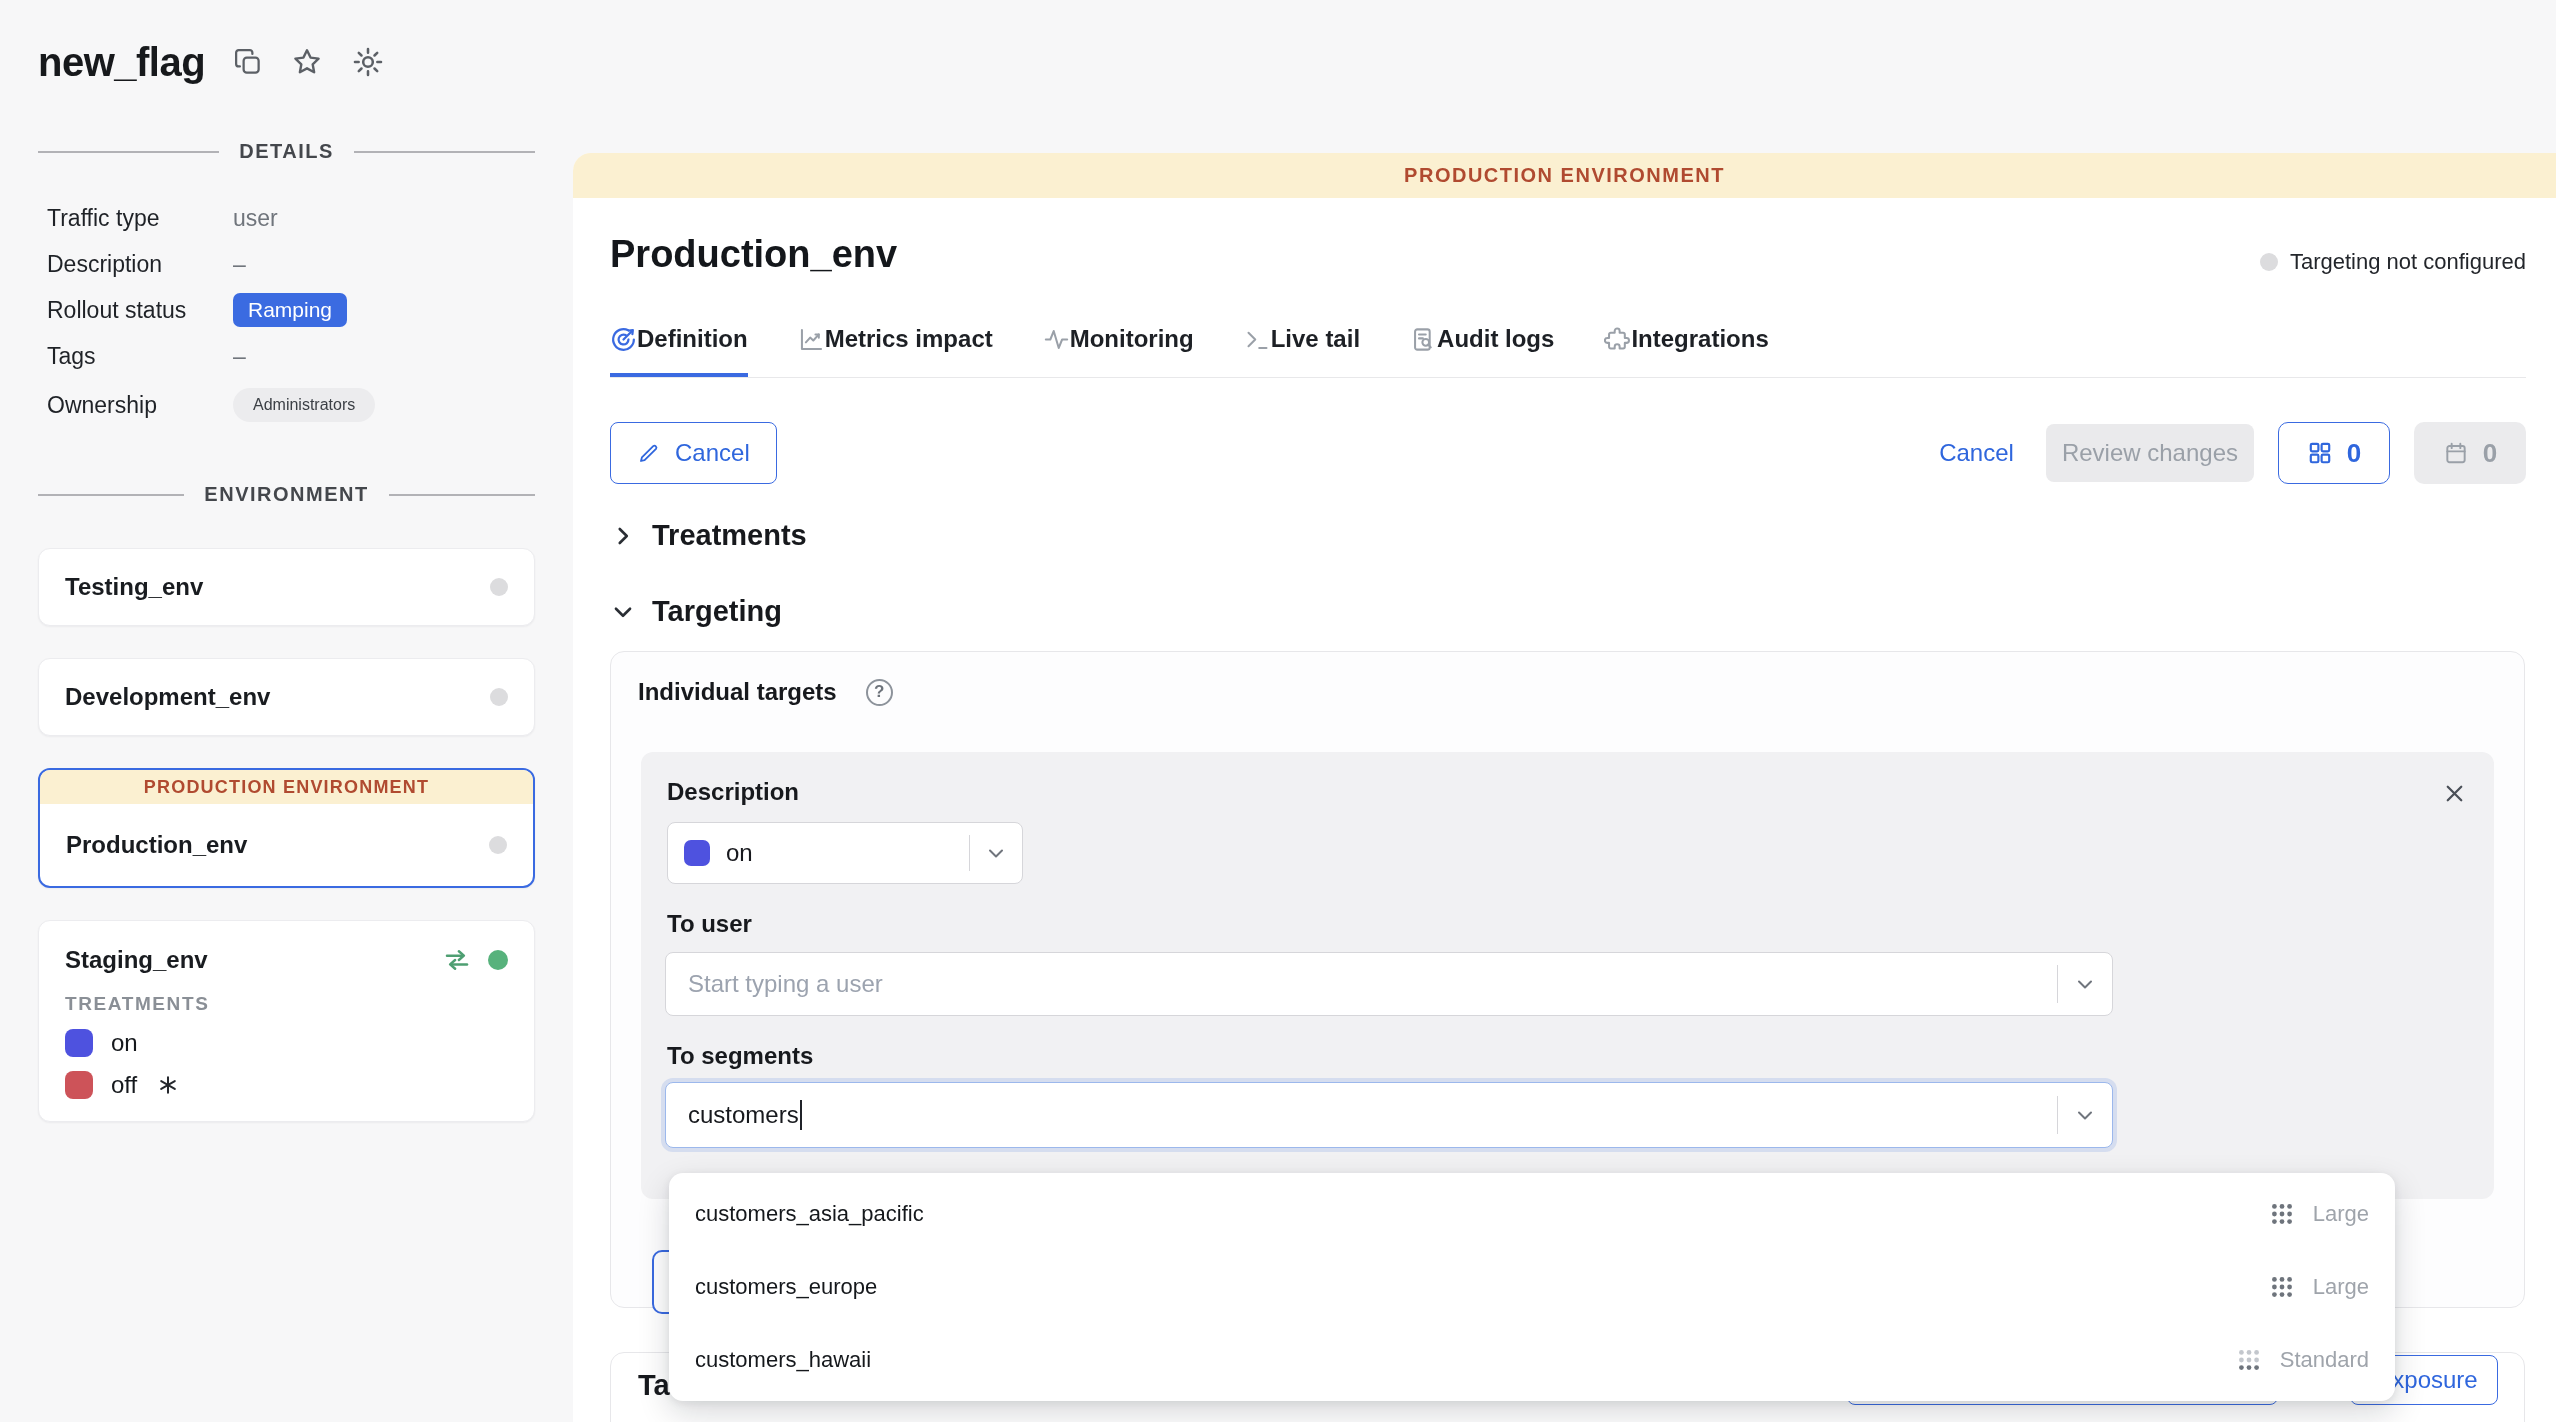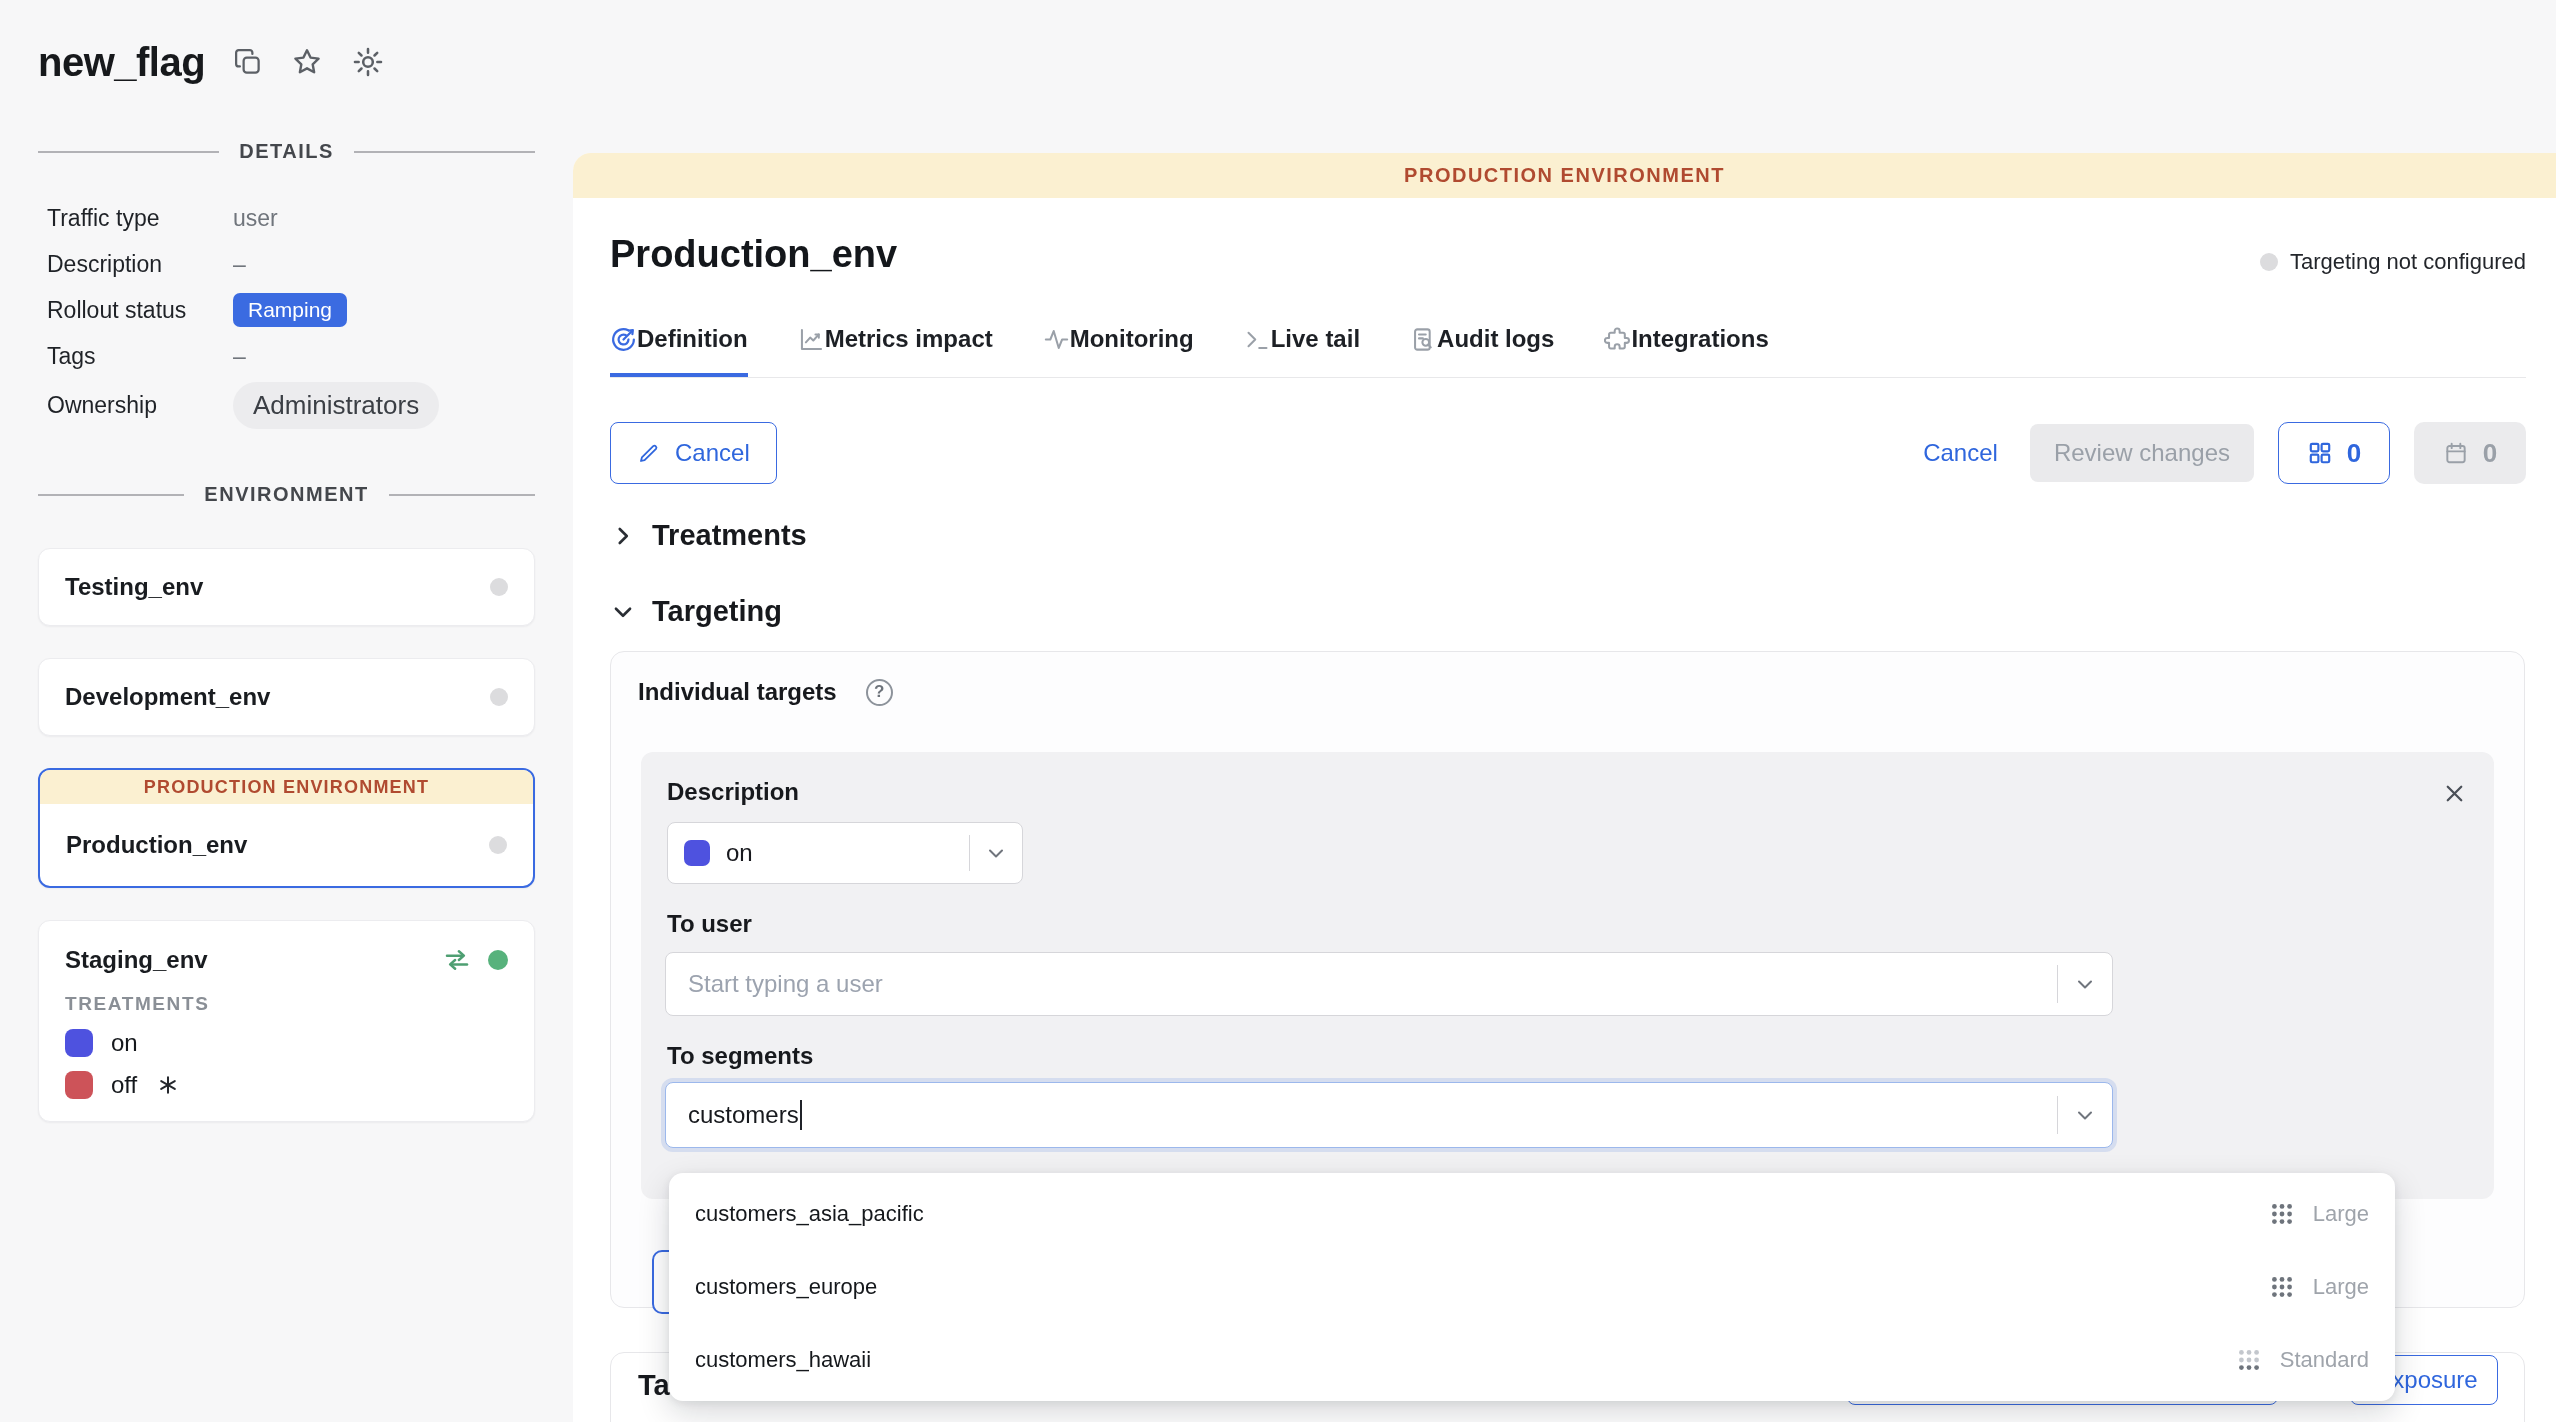--- a/index.html
+++ b/index.html
@@ -15,21 +15,21 @@
   
   .sidebar { position:absolute; left:38px; top:140px; width:497px; }
   .side-head { display:flex; align-items:center; gap:20px; }
   .side-head .hline { flex:1; height:2px; background:#b2b2b6; }
   .side-head .htxt { font-size:20px; font-weight:700; letter-spacing:1.5px; color:#44474c; }
   .kv-table { margin-top:32px; padding-left:9px; }
   .kv { display:grid; grid-template-columns:186px 1fr; align-items:center; min-height:46px; }
   .kv .k { font-size:23px; color:#1f2227; }
   .kv .v { font-size:23px; color:#70757c; }
   .badge-ramping { display:inline-block; background:#3B6BE1; color:#fff; font-size:21px; padding:5px 15px; border-radius:7px; }
-  .chip { display:inline-block; background:#ececee; color:#3b3f45; font-size:26px; padding:8px 20px; border-radius:999px; }
+  .chip { display:inline-block; background:#ececee; color:#3b3f45; font-size:16px; padding:8px 20px; border-radius:999px; }
   .env-list { margin-top:42px; }
   .env-card { background:#fff; border:1px solid #ececef; border-radius:12px; box-shadow:0 1px 2px rgba(20,24,32,.05); margin-bottom:32px; cursor:pointer; }
   .env-row { display:flex; align-items:center; justify-content:space-between; padding:0 26px; height:76px; }
   .env-name { font-size:24px; font-weight:700; color:#191c20; }
   .dot { width:18px; height:18px; border-radius:50%; background:#DCDCDE; }
   .env-card.selected { border:2px solid #3A6AE1; }
   .env-banner { height:34px; display:flex; align-items:center; justify-content:center; background:#FBF0D1; border-radius:10px 10px 0 0; font-size:18px; font-weight:700; letter-spacing:1.2px; color:#B04A30; }
   .env-card.selected .env-row { height:82px; }
   .staging-body { padding:24px 26px 22px; }
   .staging-head { display:flex; align-items:center; justify-content:space-between; }
@@ -54,21 +54,21 @@
   .tab .ticon { color:#9aa0a8; display:flex; }
   .tab .tlabel { font-size:24px; font-weight:600; color:#1d2025; }
   .tab.active { border-bottom-color:#3A6AE1; }
   .tab.active .ticon { color:#3A6AE1; }
 
   .toolbar { position:absolute; left:37px; right:30px; top:268px; height:64px; display:flex; align-items:center; justify-content:space-between; }
   .btn { display:flex; align-items:center; justify-content:center; cursor:pointer; border-radius:8px; font-size:24px; }
   .btn-editing { gap:14px; height:62px; padding:0 26px; border:1.5px solid #3A6AE1; color:#2f66dd; background:#fff; font-weight:500; }
   .toolbar-right { display:flex; align-items:center; gap:24px; }
   .link-cancel { font-size:24px; color:#2f66dd; cursor:pointer; margin-right:8px; }
-  .btn-review { height:58px; padding:0 24px; background:#eaeaec; color:#9aa0a8; }
+  .btn-review { height:58px; padding:0 16px; background:#eaeaec; color:#9aa0a8; }
   .btn-counter { gap:14px; height:62px; width:112px; border-radius:10px; font-weight:700; font-size:26px; }
   .btn-counter.blue { border:1.5px solid #3A6AE1; color:#2f66dd; background:#fff; }
   .btn-counter.gray { background:#ebebed; color:#9aa0a8; border:none; }
 
   .section-head { position:absolute; display:flex; align-items:center; gap:16px; cursor:pointer; }
   .section-head .chev { color:#2a2e34; display:flex; }
   .section-head .stitle { font-size:29px; font-weight:700; color:#17191d; }
 
   .targeting-card { position:absolute; left:37px; right:31px; top:498px; height:657px; background:#fdfdfe; border:1px solid #e7e7ea; border-radius:14px; }
   .it-head { position:absolute; left:27px; top:26px; display:flex; align-items:center; gap:29px; }

